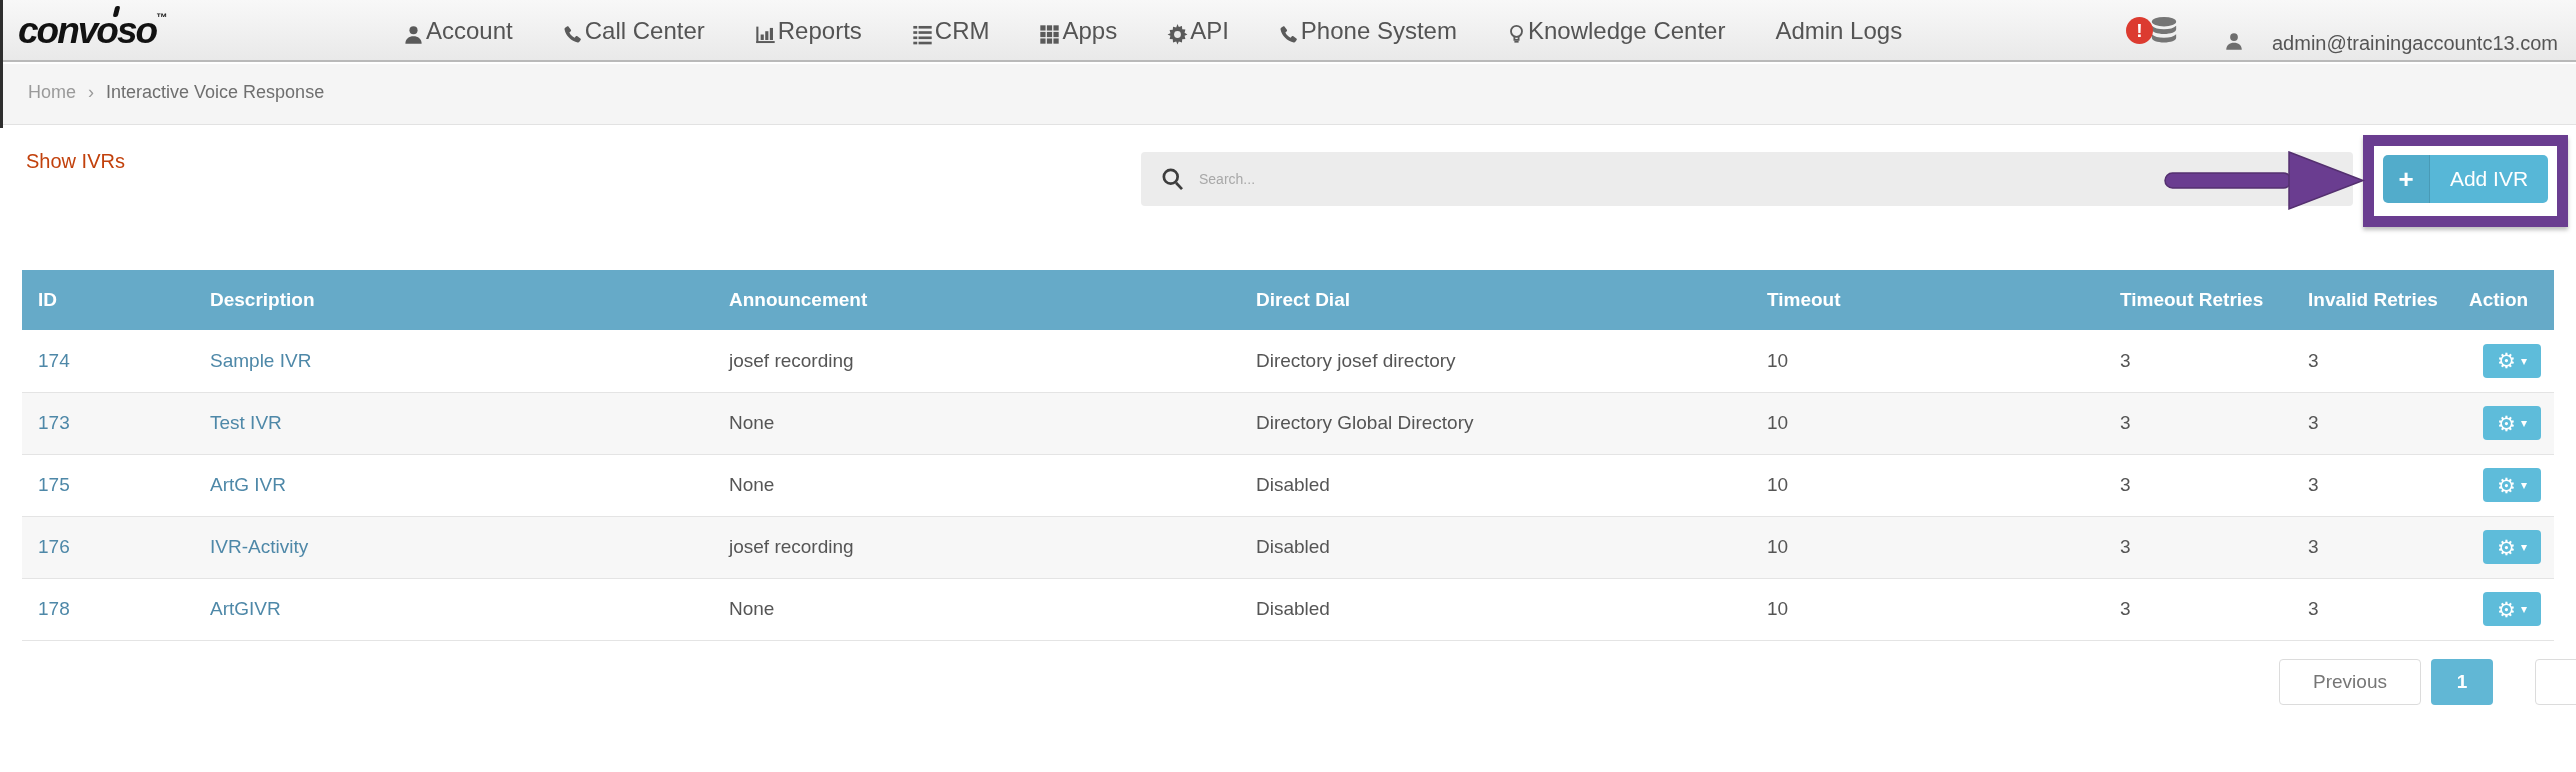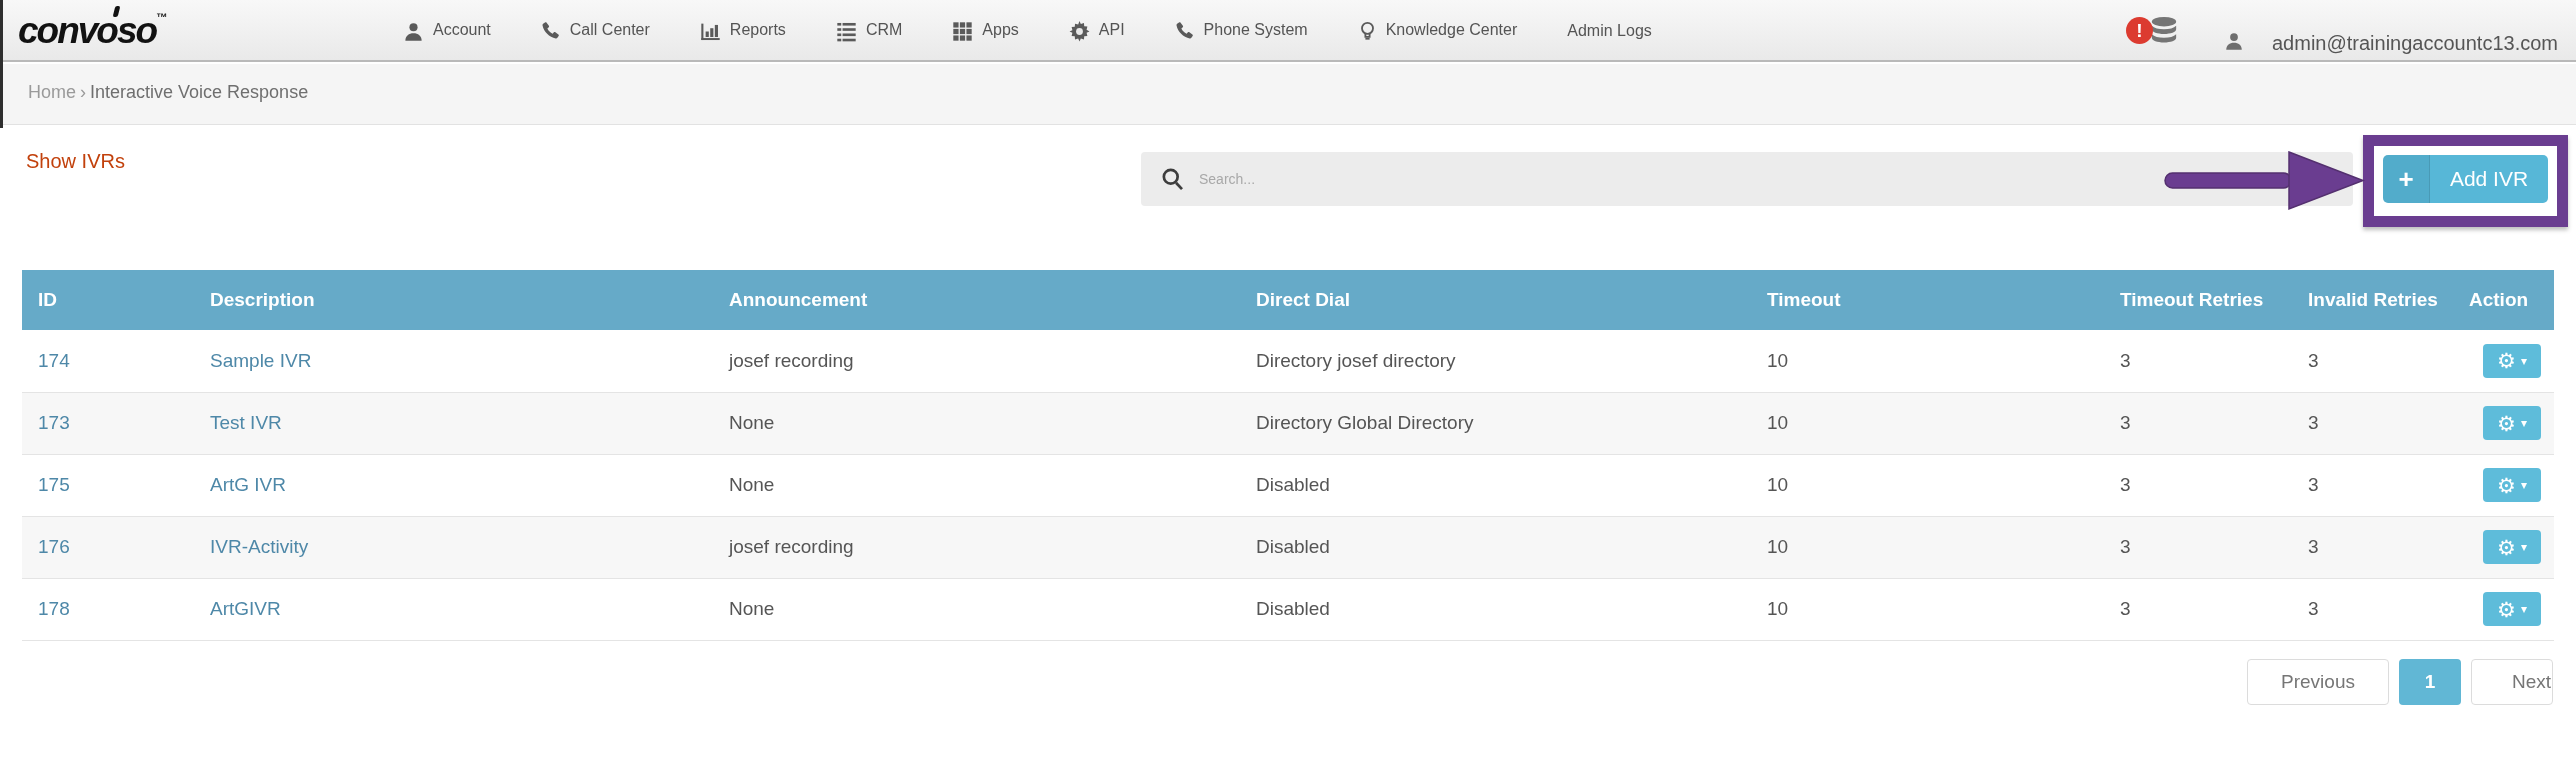--- a/index.html
+++ b/index.html
@@ -8,32 +8,32 @@
 
   
   .navbar { position:absolute; left:0; top:0; width:2576px; height:62px;
     background:linear-gradient(#f8f8f8,#e9e9e9); border-bottom:2px solid #b9b9b9;padding-left:28px; }
   .edge-artifact { position:absolute; left:0; top:0; width:3px; height:128px; background:#2e2e2e; z-index:30; }
   .logo { position:absolute; left:18px; top:10px; font-size:37px; font-weight:800; font-style:italic;
     letter-spacing:-2px; color:#121212; }
   .logo .tick { position:absolute; left:96px; top:-4px; width:5px; height:11px; background:#121212; transform:skewX(-14deg); border-radius:2px; }
   .logo .tm { font-size:11px; font-style:normal; letter-spacing:0; vertical-align:22px; }
   .nav-menu { position:absolute; left:403px; top:0; height:62px; display:flex; align-items:center; gap:50px; }
-  .nav-item { display:flex; align-items:flex-start; gap:9px; font-size:16px; color:#545454; cursor:pointer; white-space:nowrap; }
+  .nav-item { display:flex; align-items:flex-end; gap:2px; font-size:24px; color:#545454; cursor:pointer; white-space:nowrap; }
   .nav-item svg { display:block; }
   .nav-right { position:absolute; right:18px; top:0; height:62px; display:flex; align-items:center; gap:40px; }
   .alert-db { position:relative; width:58px; height:40px; cursor:pointer; }
   .db-icon { position:absolute; left:20px; top:3px; }
   .alert-circle { position:absolute; left:0; top:6px; width:27px; height:27px; border-radius:50%;
     background:#dc3b30; color:#fff; font-size:19px; font-weight:bold; text-align:center; line-height:27px; z-index:2; }
   .user-box { display:flex; align-items:center; gap:28px; font-size:20px; color:#555; cursor:pointer;margin-top:24px; }
 
   
   .breadcrumb-bar { position:absolute; left:0; top:64px; width:2576px; height:61px; background:#f5f5f5; border-bottom:1px solid #e2e2e2; }
-  .breadcrumb { position:absolute; left:28px; top:18px; font-size:18px; color:#9a9a9a; display:flex; gap:4px; align-items:flex-start; }
+  .breadcrumb { position:absolute; left:28px; top:18px; font-size:18px; color:#9a9a9a; display:flex; gap:12px; align-items:flex-start; }
   .breadcrumb .current { color:#6f6f6f; }
 
   
   .page-title { position:absolute; left:26px; top:150px; font-size:20px; font-weight:400; color:#c2410c; }
 
   .search-wrap { position:absolute; left:1141px; top:152px; width:1212px; height:54px; background:#ececec; border-radius:4px; }
   .search-wrap svg { position:absolute; left:20px; top:15px; }
   .search-input { position:absolute; left:58px; top:0; width:1128px; height:54px; border:none; background:transparent;
     font-size:14px; color:#444; font-family:"Liberation Sans", sans-serif; outline:none; }
   .search-input::placeholder { color:#a8a8a8; }
@@ -59,21 +59,21 @@
   .ivr-table td { font-size:19px; color:#555; padding-left:16px; }
   .cell-link { color:#4e88a8; cursor:pointer; }
   .action-btn { display:inline-flex; align-items:center; justify-content:center; gap:5px; width:58px; height:34px;
     margin-left:14px; background:#5ebcda; border:none; border-radius:4px; color:#fff; cursor:pointer; }
   .action-btn .gear-glyph { font-size:21px; line-height:1; }
   .action-btn .caret { font-size:12px; line-height:1; }
 
   
   .pagination { position:absolute; left:2247px; top:659px; display:flex; gap:10px; }
   .page-btn { height:46px; border:1px solid #dcdcdc; background:#fff; border-radius:4px; color:#767676;
-    font-size:19px; font-family:"Liberation Sans", sans-serif; cursor:pointer; }
+    font-size:19px; font-family:"Liberation Sans", sans-serif; cursor:pointer;margin-left:32px; }
   .page-prev { width:142px; }
   .page-next { width:82px;padding-left:39px; }
   .page-current { width:62px; height:46px; border:none; border-radius:4px; background:#61b7d5; color:#fff;
     font-size:19px; font-weight:bold; font-family:"Liberation Sans", sans-serif; cursor:pointer; }
 </style>
 </head>
 <body>
 
 <div class="stage">
 

